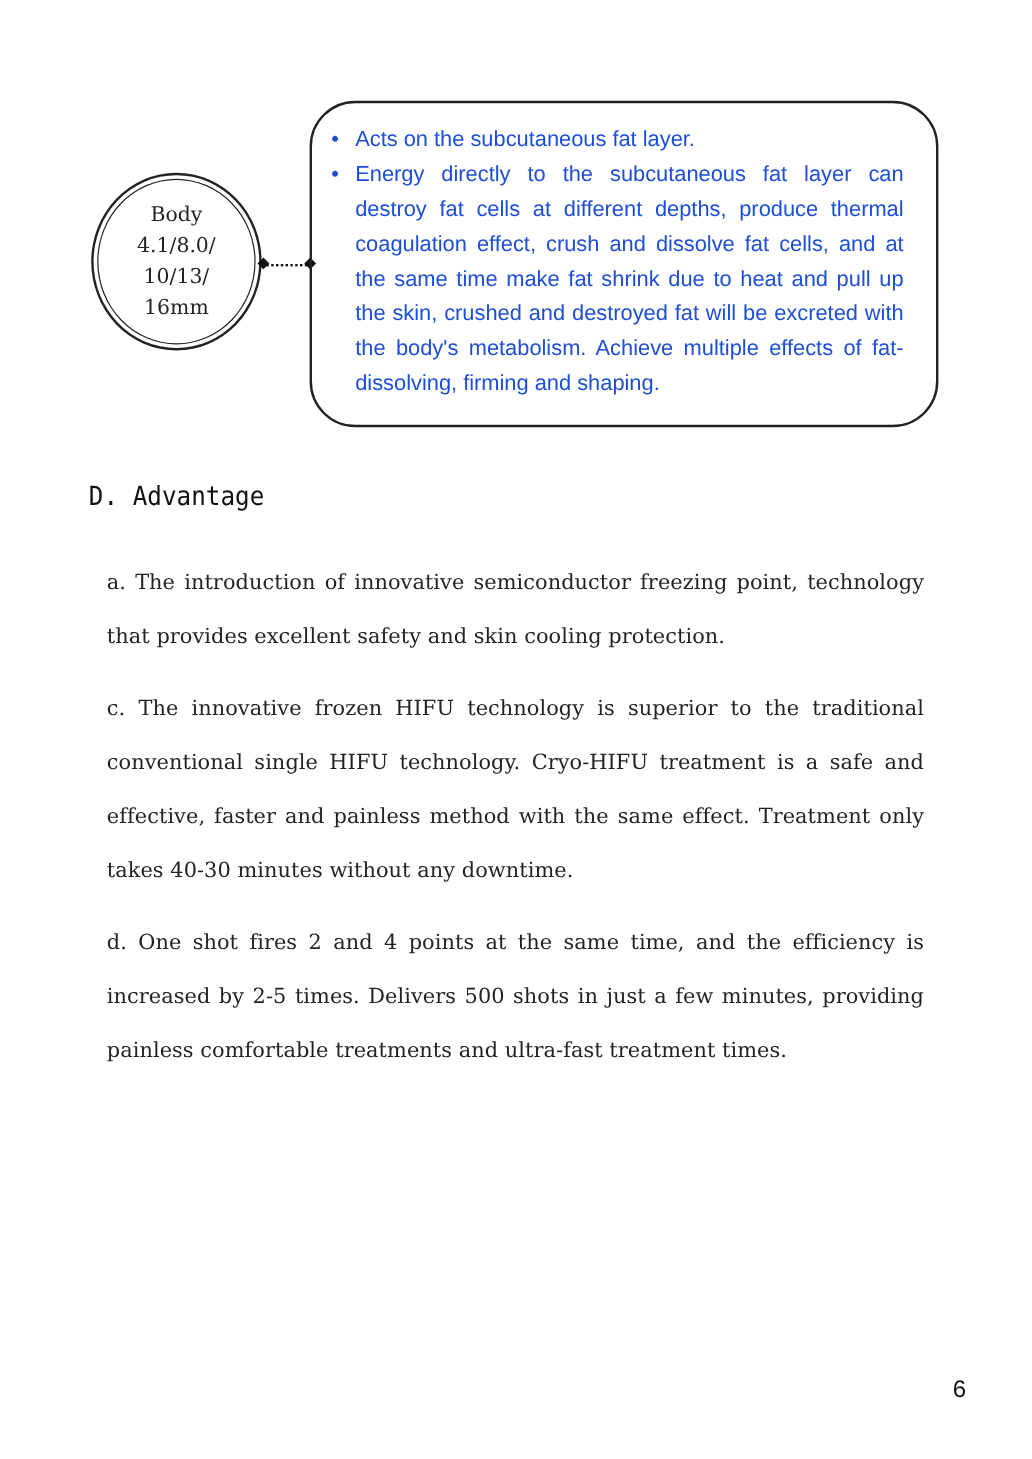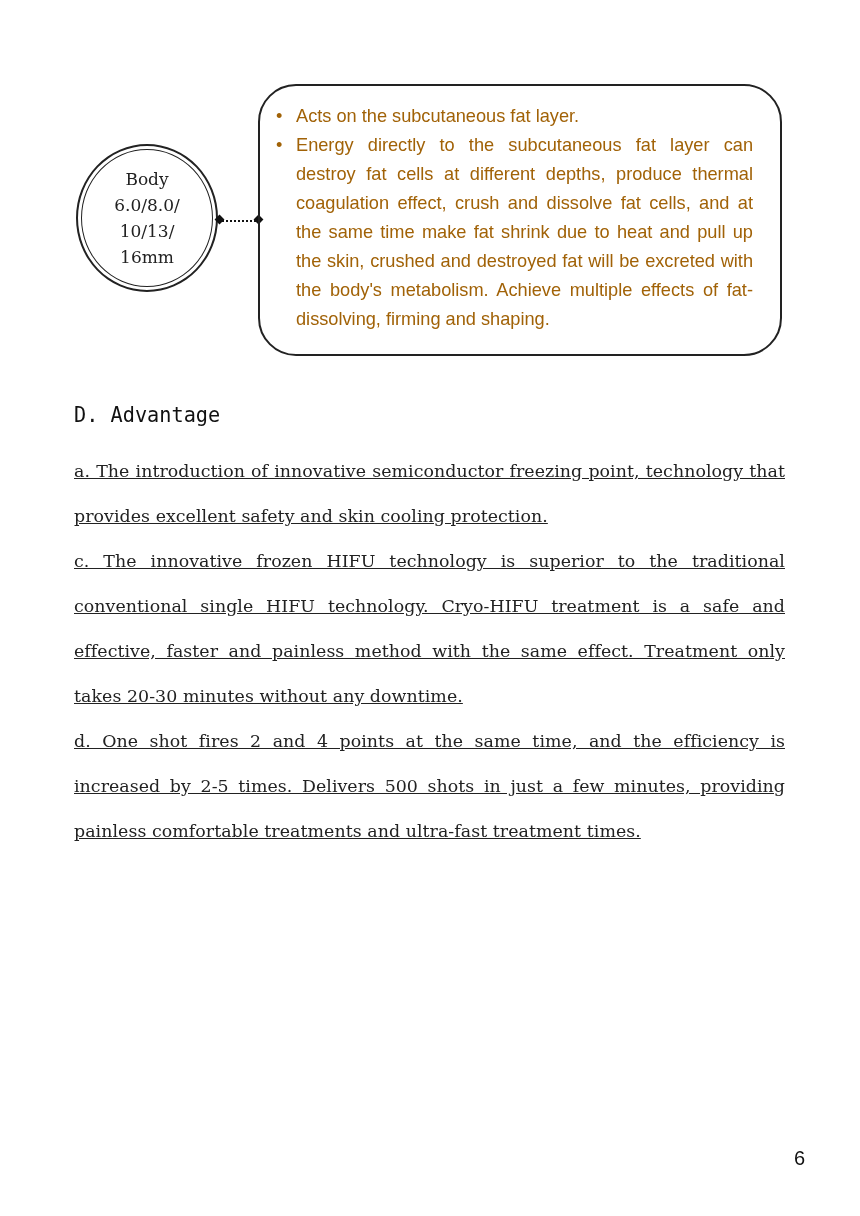--- a/index.html
+++ b/index.html
@@ -18,66 +18,66 @@
   .connector {
     position:absolute; left:219px; top:220px; width:40px; height:0;
     border-top:2px dotted #111;
   }
   .dot { position:absolute; width:7px; height:7px; background:#111; transform:rotate(45deg); top:216px; }
   .dot.l { left:216px; } .dot.r { left:255px; }
   .callout {
     position:absolute; left:258px; top:84px; width:524px; height:272px;
     border:2px solid #222; border-radius:38px; box-sizing:border-box;
     padding:16px 27px 0 16px;
-    font-family:"Liberation Sans","DejaVu Sans",sans-serif; font-size:18.2px; line-height:29px; color:#a16207;
+    font-family:"Liberation Sans","DejaVu Sans",sans-serif; font-size:18.2px; line-height:29px; color:#1d4ed8;
   }
   .callout ul { margin:0; padding:0; list-style:none; }
   .callout li { position:relative; padding-left:20px; text-align:justify; text-align-last:left; }
   .callout li::before { content:"•"; position:absolute; left:0; top:0; }
   .heading {
     position:absolute; left:74px; top:402px;
     font-family:"DejaVu Sans Mono","Liberation Mono",monospace; font-size:22px; color:#111;
     transform:scaleX(0.92); transform-origin:left;
   }
   .body {
     position:absolute; left:74px; top:449px; width:711px;
     font-family:"DejaVu Serif","Liberation Serif",serif; font-size:17.4px; line-height:45px; color:#222;
     letter-spacing:0.05px;
   }
-  .body p { margin:0; text-align:justify;text-decoration:underline; }
+  .body p { margin:15px; text-align:justify; }
   .body p.last-left { text-align-last:left; }
   .page-num {
     position:absolute; left:794px; top:1147px;
     font-family:"Liberation Sans","DejaVu Sans",sans-serif; font-size:20px; color:#111;
   }
 </style>
 </head>
 <body>
 
 <div class="circle-outer">
   <div class="circle-inner">
     <span>Body</span>
-    <span>6.0/8.0/</span>
+    <span>4.1/8.0/</span>
     <span>10/13/</span>
     <span>16mm</span>
   </div>
 </div>
 
 <div class="connector"></div>
 <div class="dot l"></div>
 <div class="dot r"></div>
 
 <div class="callout">
   <ul>
     <li>Acts on the subcutaneous fat layer.</li>
     <li> Energy directly to the subcutaneous fat layer can destroy fat cells at different depths, produce thermal coagulation effect, crush and dissolve fat cells, and at the same time make fat shrink due to heat and pull up the skin, crushed and destroyed fat will be excreted with the body's metabolism. Achieve multiple effects of fat-dissolving, firming and shaping.</li>
   </ul>
 </div>
 
 <div class="heading">D. Advantage</div>
 
 <div class="body">
   <p class="last-left">a.  The introduction of innovative semiconductor freezing point, technology that provides excellent safety and skin cooling protection.</p>
-  <p class="last-left">c.  The innovative frozen HIFU technology is superior to the traditional conventional single HIFU technology. Cryo-HIFU treatment is a safe and effective, faster and painless method with the same effect. Treatment only takes 20-30 minutes without any downtime.</p>
+  <p class="last-left">c.  The innovative frozen HIFU technology is superior to the traditional conventional single HIFU technology. Cryo-HIFU treatment is a safe and effective, faster and painless method with the same effect. Treatment only takes 40-30 minutes without any downtime.</p>
   <p class="last-left">d. One shot fires 2 and 4 points at the same time, and the efficiency is increased by 2-5 times. Delivers 500 shots in just a few minutes, providing painless comfortable treatments and ultra-fast treatment times.</p>
 </div>
 
 <div class="page-num">6</div>
 
 </body></html>

